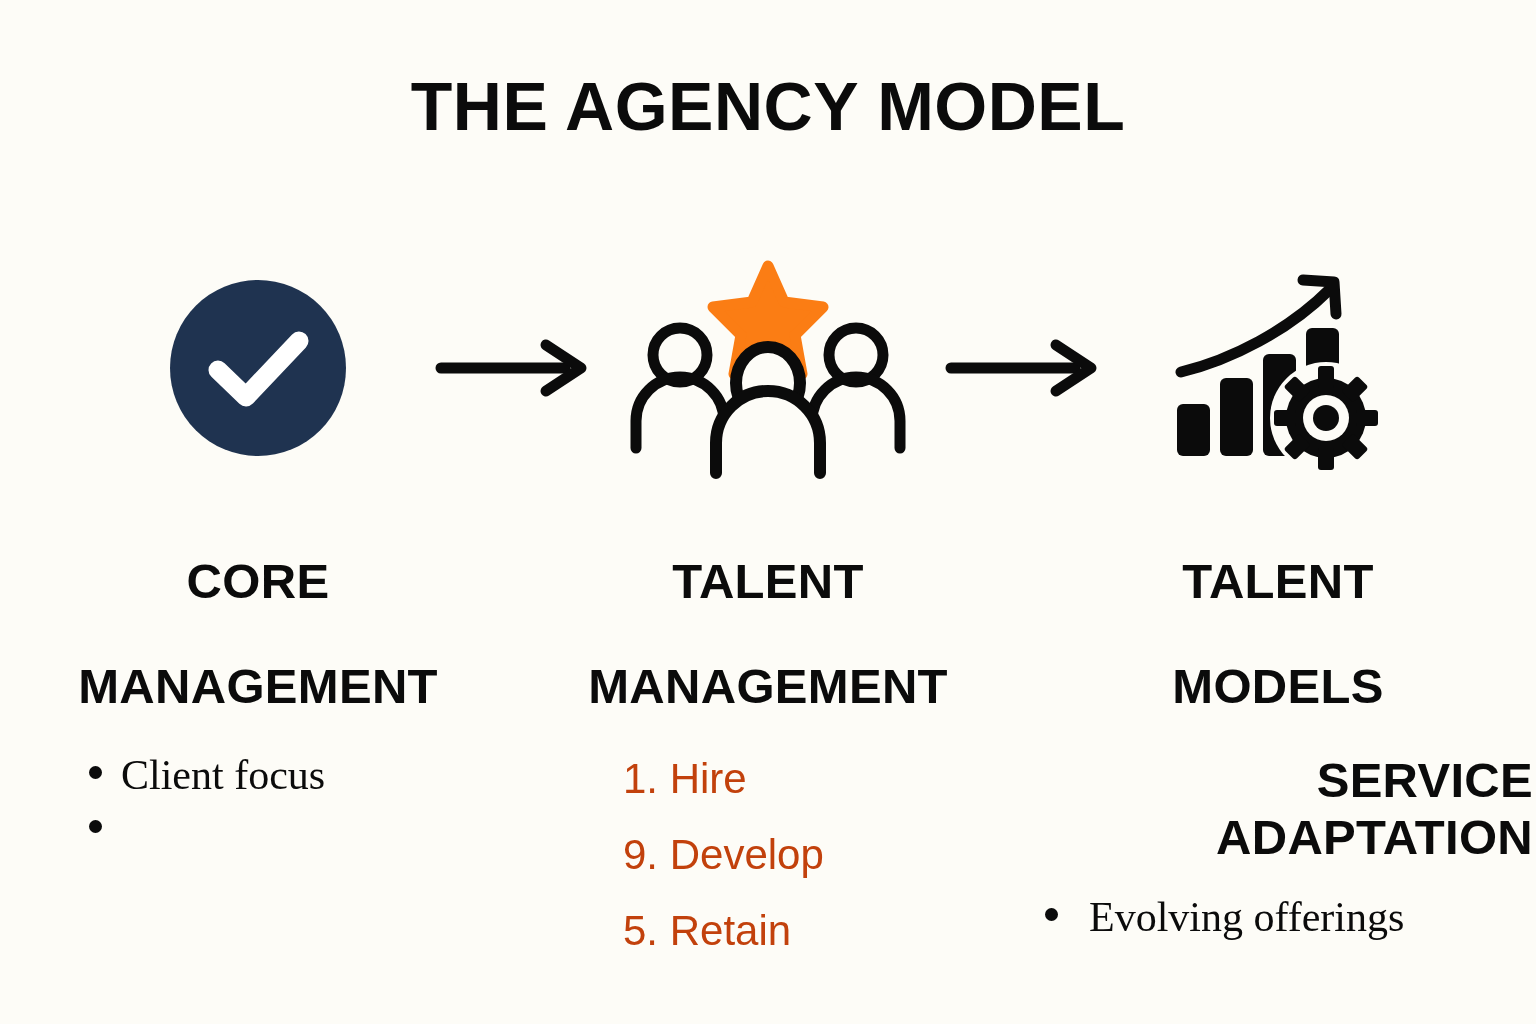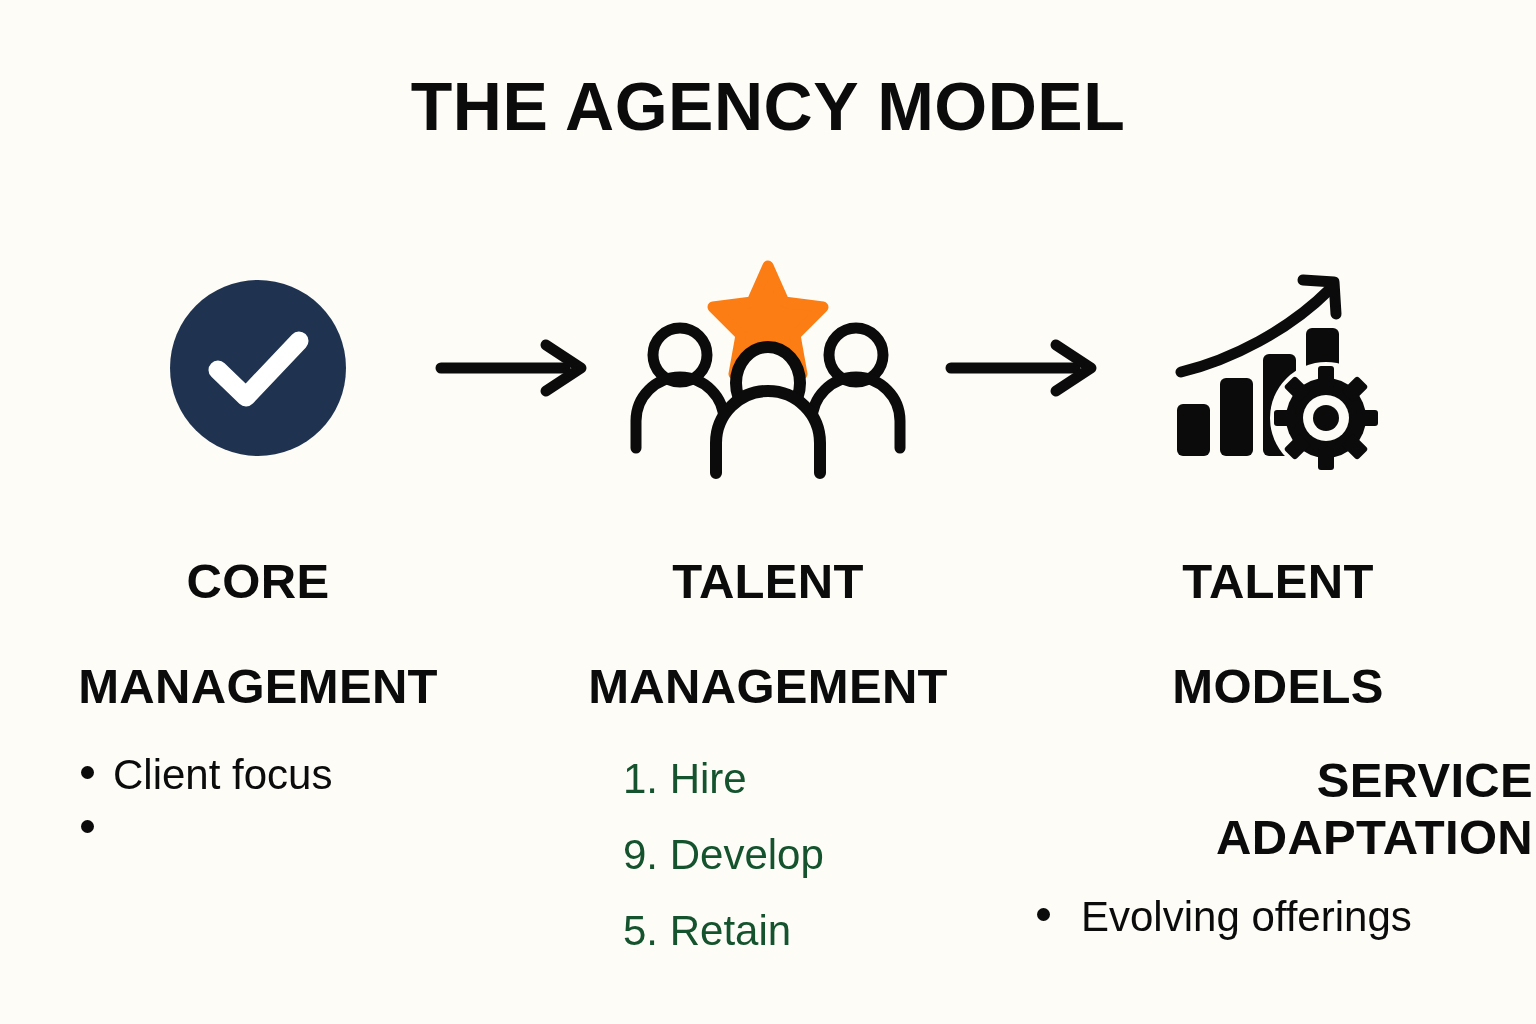--- a/index.html
+++ b/index.html
@@ -83,22 +83,23 @@
     line-height: 1.17;
     letter-spacing: 0.3px;
     color: #0b0b0b;
   }
   .col-head .ln { display: block; margin-top: 48px; }
 
   .col-body { margin-top: 38px; }
 
   .bullet-list {
     list-style: none;
-    margin: 0;
+    margin: 8px;
     padding: 0;
+    font-family: Liberation Serif, serif;
   }
   .bullet-list li {
     font-size: 42px;
     line-height: 1.0;
     margin-bottom: 34px;
     display: flex;
     align-items: baseline;
     color: #0b0b0b;
   }
   .bullet-list li .dot {
@@ -114,21 +115,21 @@
   }
   .num-list {
     list-style: none;
     margin: 0;
     padding: 0;
   }
   .num-list li {
     font-size: 42px;
     line-height: 1.0;
     margin-bottom: 34px;
-    color: #14532d;
+    color: #c2410c;
   }
 
   
   .col-1 .col-body { padding-left: 78px; }
   
   .col-2 .col-body { padding-left: 110px; margin-top: 42px; }
   
   .col-3 .sub-head {
     text-align: right;
     font-size: 49px;

